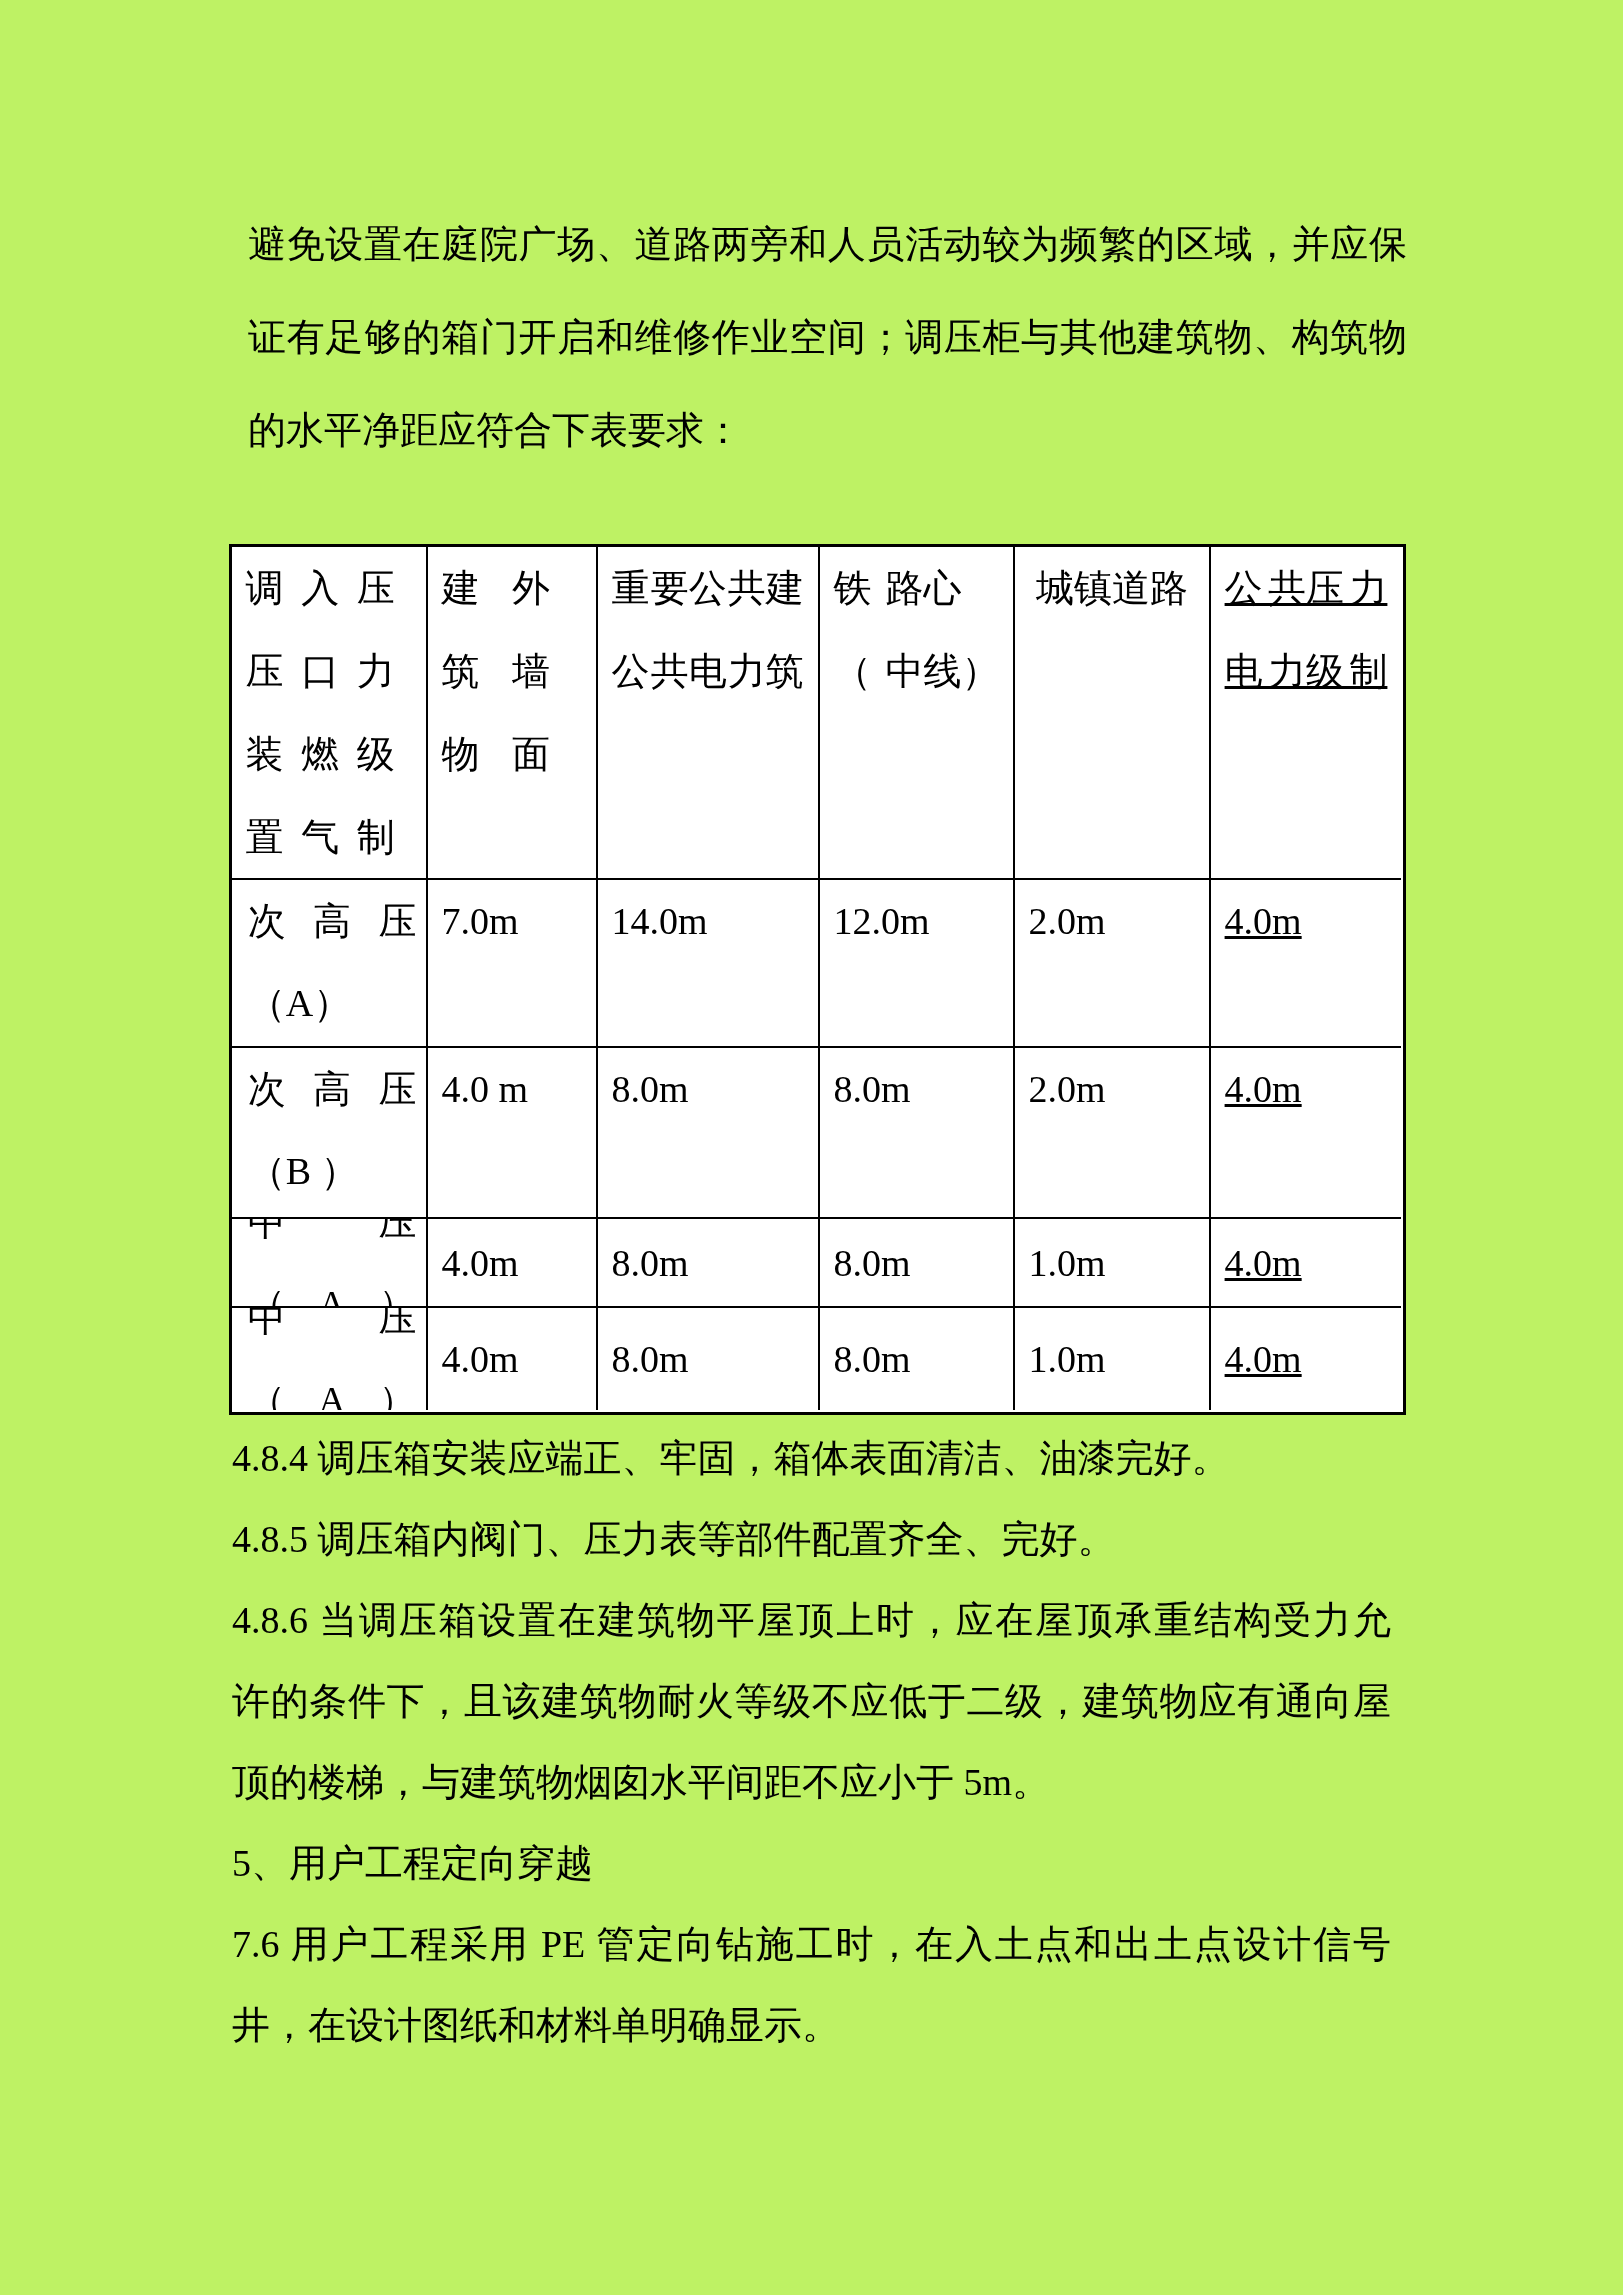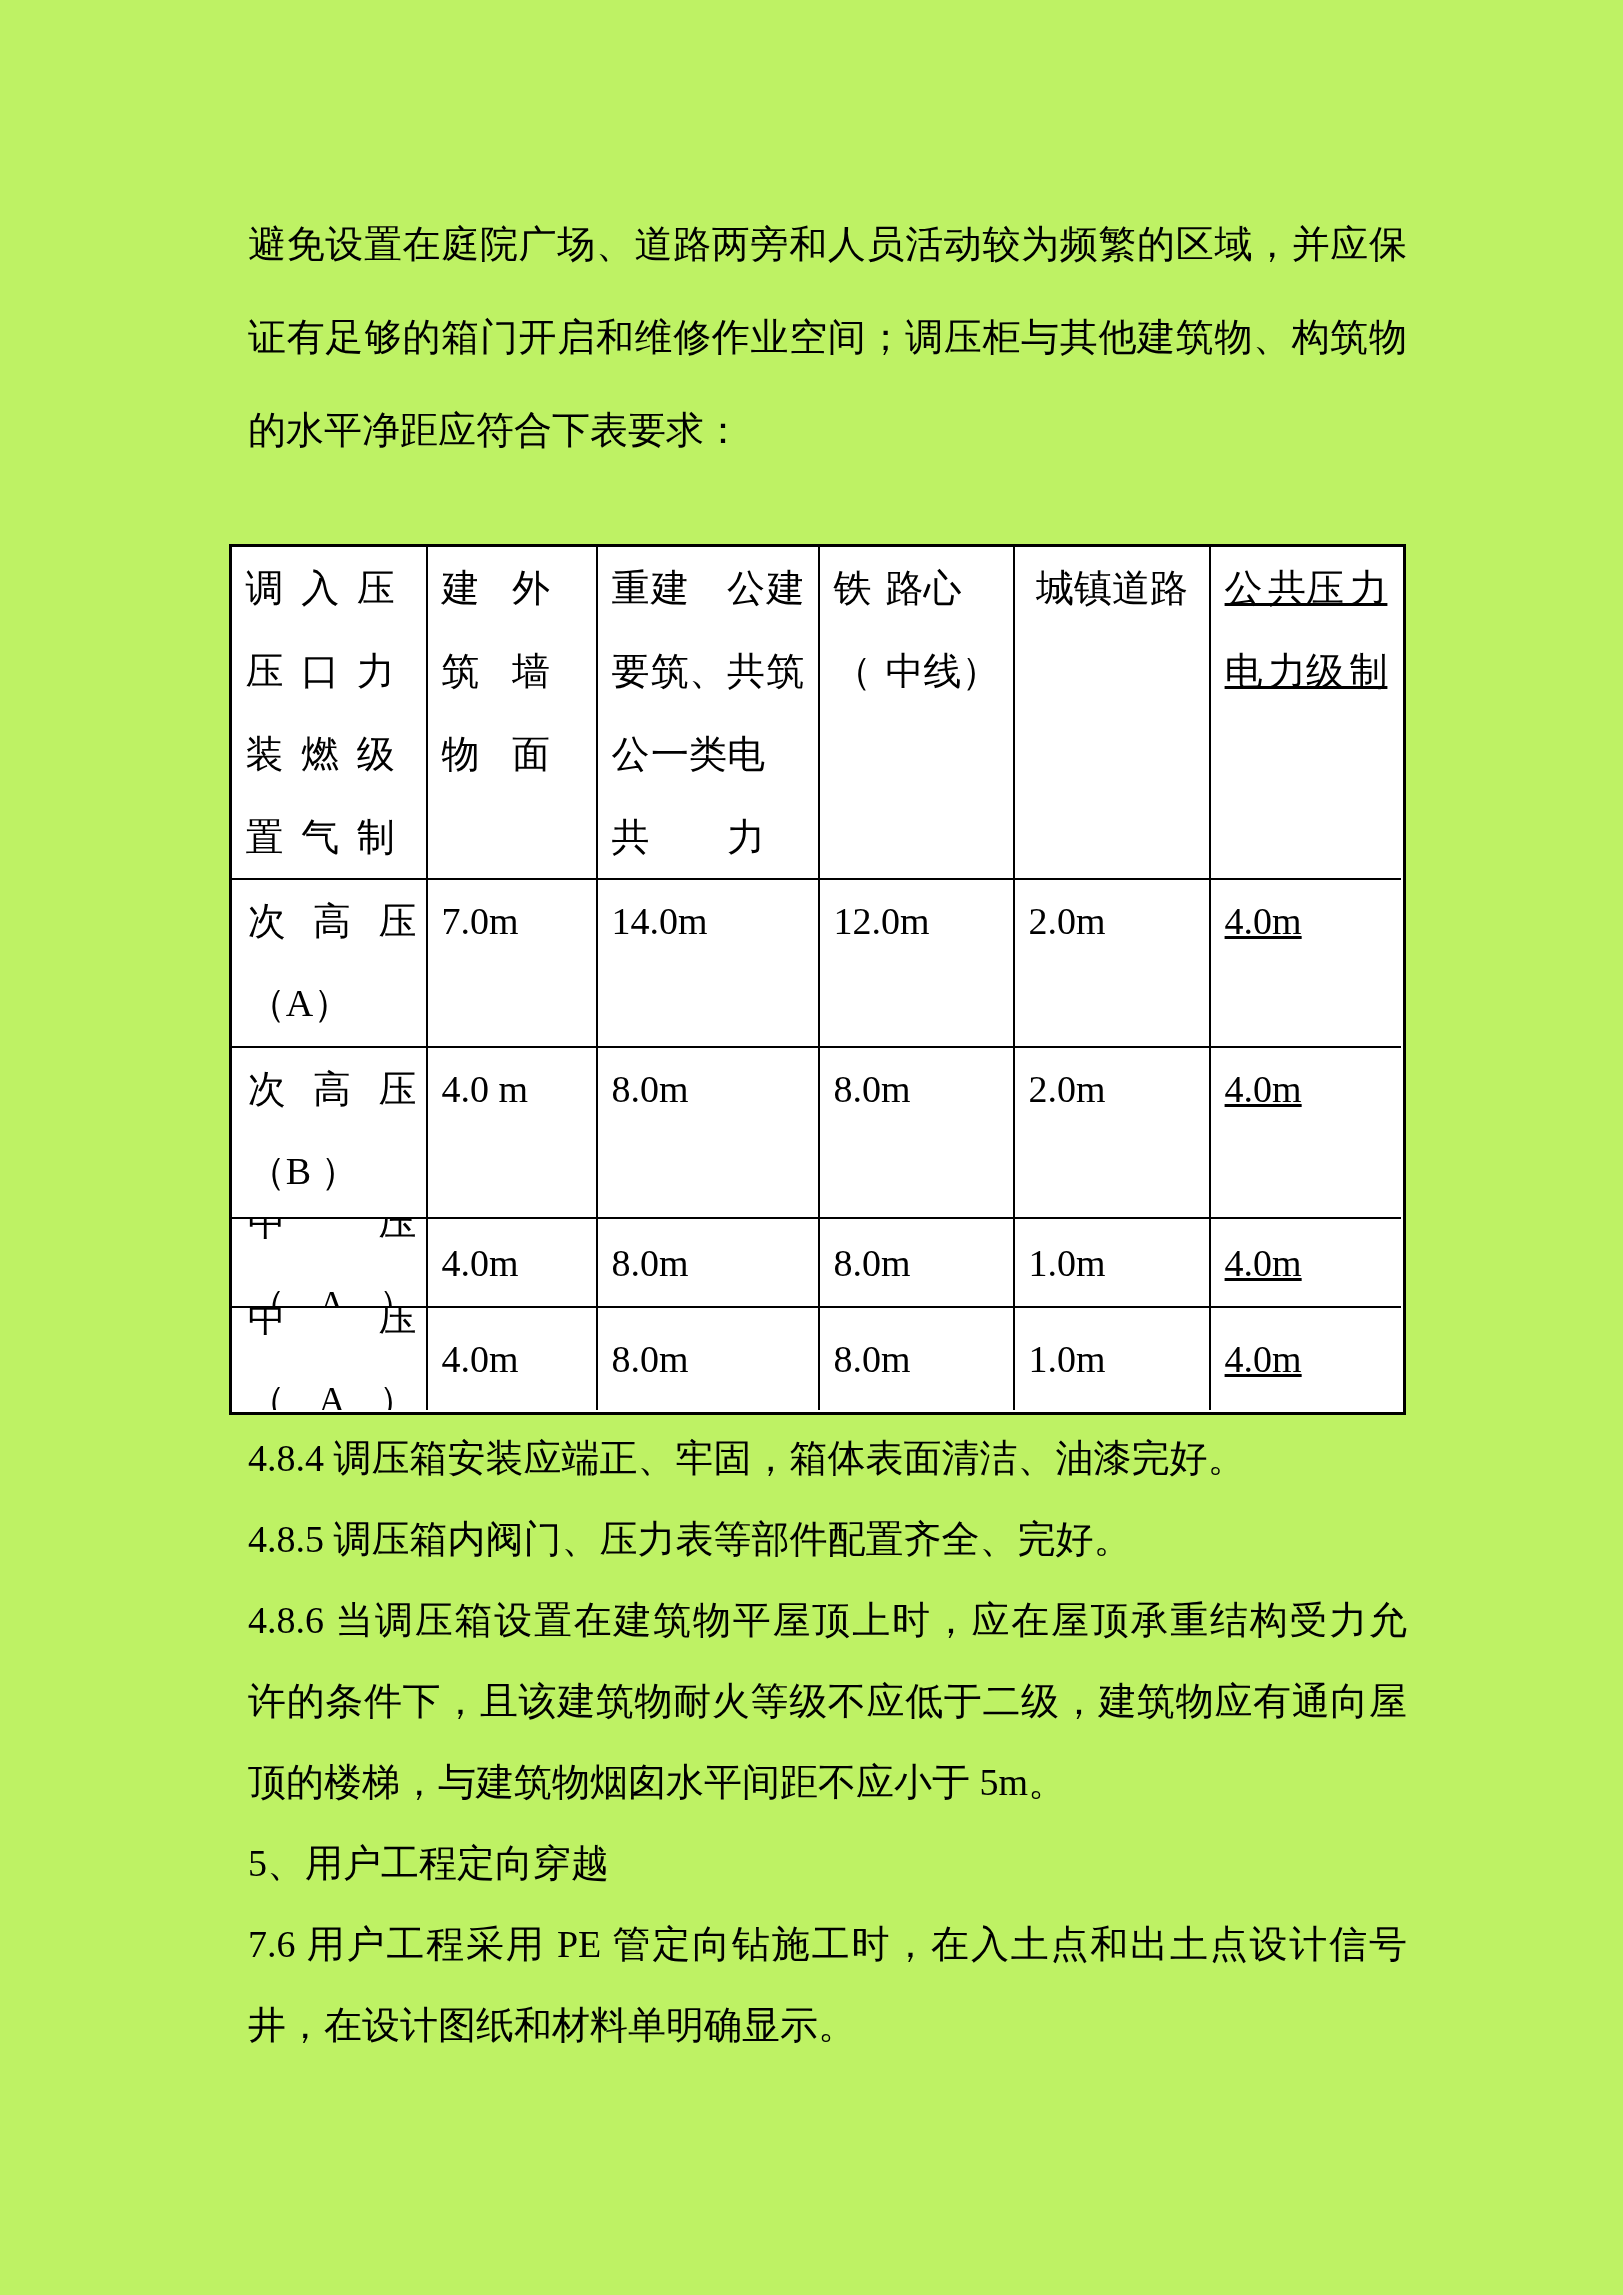--- a/index.html
+++ b/index.html
@@ -20,21 +20,21 @@
   .intro {
     position: absolute;
     left: 248px;
     top: 198px;
     width: 1159px;
     font-size: 38px;
   }
   .intro .ln { line-height: 93px; height: 93px; }
   .bodytext {
     position: absolute;
-    left: 248px;
+    left: 232px;
     top: 1418px;
     width: 1159px;
     font-size: 38px;
   }
   .bodytext .ln { line-height: 81px; height: 81px; }
   .full {
     text-align: justify;
     text-align-last: justify;
   }
   
@@ -97,21 +97,20 @@
       <div class="hl j">调压装置</div>
       <div class="hl j">入口燃气</div>
       <div class="hl j">压力级制</div>
     </div>
     <div class="cell hcell">
       <div class="hl j">建筑物</div>
       <div class="hl j">外墙面</div>
     </div>
     <div class="cell hcell">
       <div class="hl j">重要公共</div>
-      <div class="hl j">建筑、一类</div>
       <div class="hl j">公共电力</div>
       <div class="hl">建筑</div>
     </div>
     <div class="cell hcell">
       <div class="hl j">铁路（中</div>
       <div class="hl">心线）</div>
     </div>
     <div class="cell hcell">
       <div class="hl j">城镇道路</div>
     </div>

